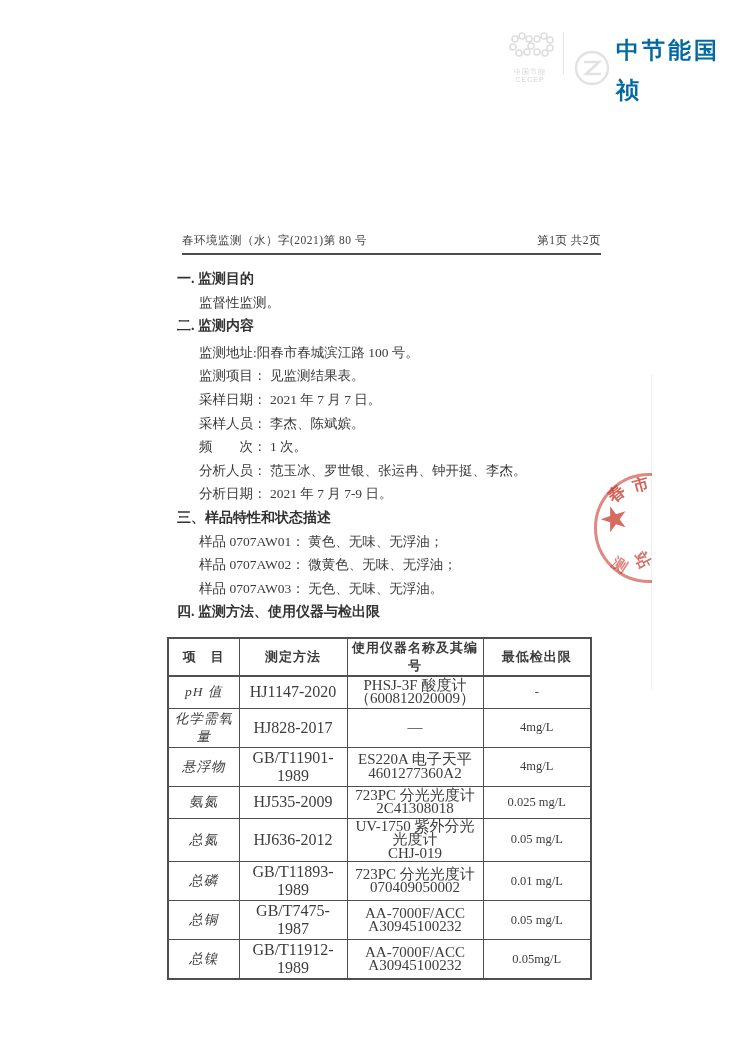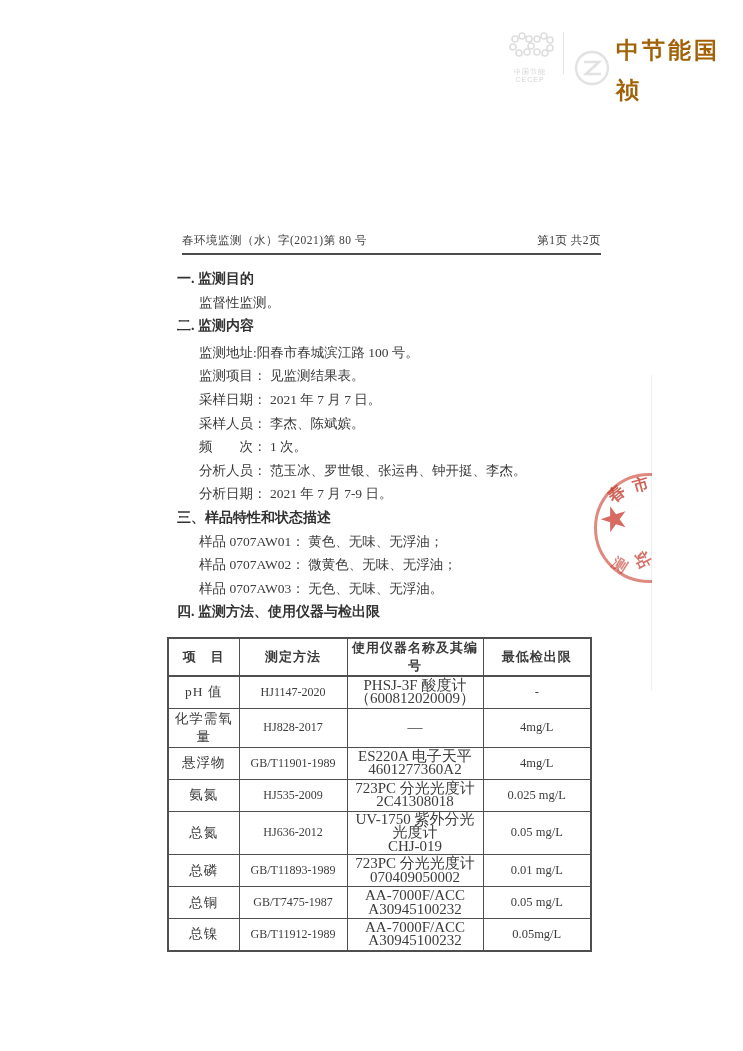--- a/index.html
+++ b/index.html
@@ -13,21 +13,21 @@
     position:absolute; top:30px; left:506px; display:flex; align-items:flex-start;
     gap:9px; color:#d9d9d9;
   }
   .cecep-block { text-align:center; }
   .cecep-text { font-size:7px; color:#d4d4d4; letter-spacing:1px; line-height:8px;
     font-family:"Liberation Sans", sans-serif; }
   .logo-divider { width:1px; height:42px; background:#e3e3e3; margin-top:2px; }
   .gz-block { display:flex; align-items:center; gap:5px; }
   .gz-name {
     font-family:"Liberation Sans", sans-serif; font-weight:bold; font-size:23px;
-    color:#a16207; letter-spacing:3px; line-height:40px;
+    color:#0369a1; letter-spacing:3px; line-height:40px;
   }
   
   .doc-header {
     position:absolute; top:233px; left:182px; width:419px;
     display:flex; justify-content:space-between; align-items:flex-end;
     padding-bottom:5px; border-bottom:2px solid #4c4c4c;
     font-size:11.5px; color:#404040; letter-spacing:0.5px;font-family:Liberation Serif, serif;
   }
   
   .content { position:absolute; left:177px; top:267px; width:440px; font-size:13.5px; }
@@ -44,22 +44,22 @@
   table.limits { border-width:2px; }
   table.limits th { border-bottom-width:2px; }
   table.limits th {
     height:25px; font-size:13px; font-weight:600; letter-spacing:1px; text-align:center;
   }
   table.limits td { height:32px; text-align:center; vertical-align:middle; padding:1px 3px; }
   .col-item  { width:71px; }
   .col-meth  { width:108px; }
   .col-inst  { width:136px; }
   .col-limit { width:108px; }
-  td.item   { font-size:13.5px; letter-spacing:1px; }
-  td.method { font-size:12px; }
+  td.item   { font-size:13.5px; letter-spacing:1px;font-style:italic; }
+  td.method { font-size:16px; }
   td.inst   { font-size:15px; line-height:13.5px; }
   td.limit  { font-size:12.5px; }
   td.inst .inst-no { display:block; }
   
   .page-edge-line { position:absolute; left:651px; top:375px; width:1px; height:315px;
     background:#eeeeee; }
   .stamp-clip { position:absolute; left:590px; top:450px; width:62px; height:150px;
     overflow:hidden; pointer-events:none; }
   .stamp-circle { position:absolute; left:4px; top:23px; width:110px; height:110px;
     border:3px solid rgba(202,66,50,0.62); border-radius:50%; }

